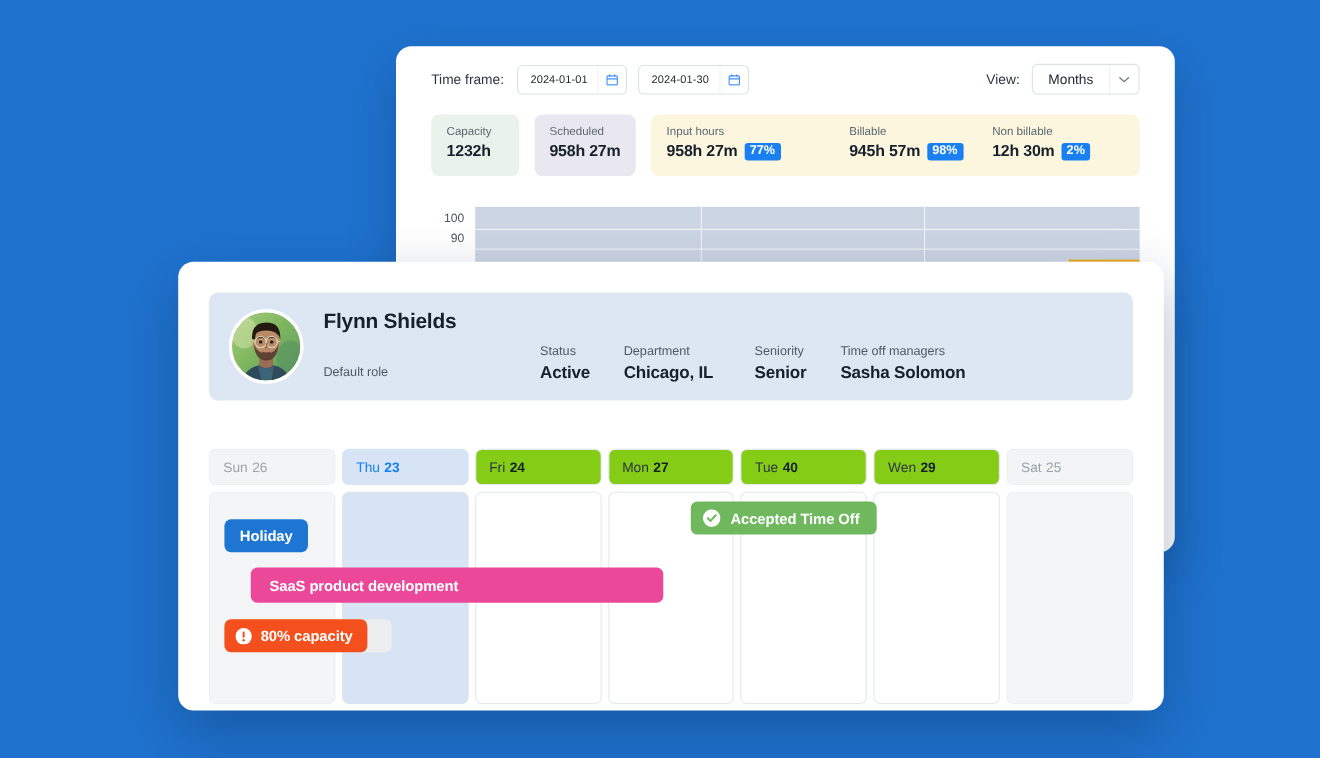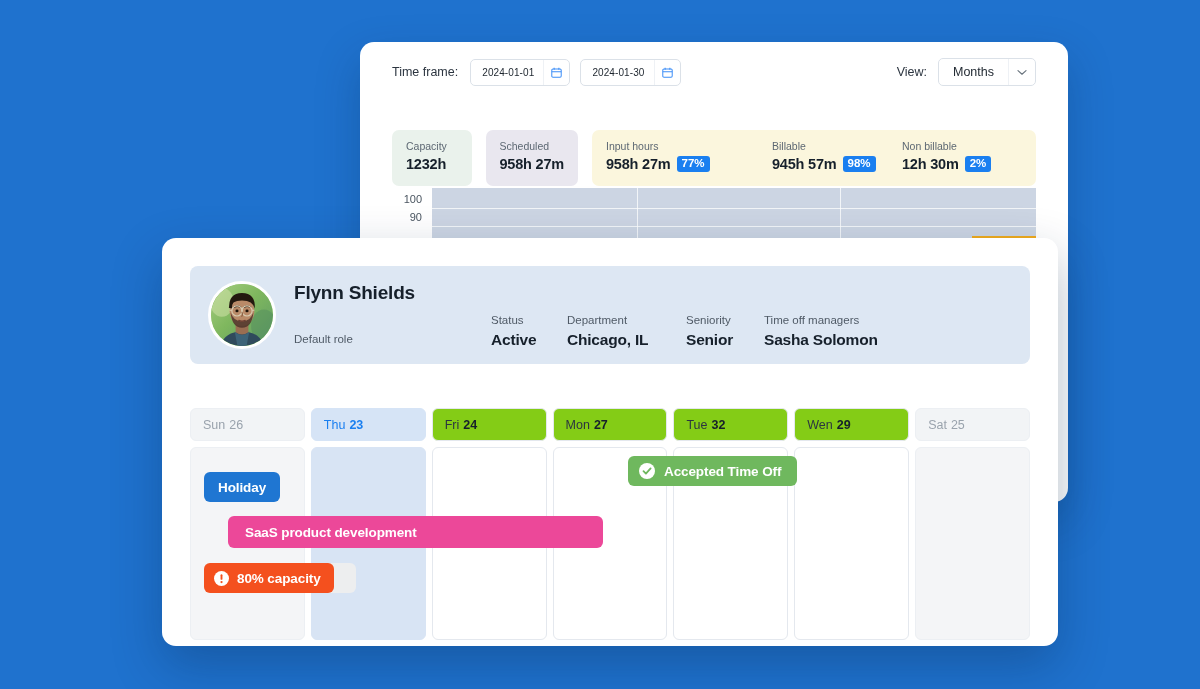--- a/index.html
+++ b/index.html
@@ -100,21 +100,21 @@
     border-left: 1px solid #eef1f5;
     display: flex;
     align-items: center;
     justify-content: center;
   }
 
   
   .stats {
     position: absolute;
     left: 32px;
-    top: 88px;
+    top: 62px;
     right: 32px;
     height: 56px;
     display: flex;
     gap: 14px;
   }
   .stat {
     border-radius: 7px;
     padding: 9px 14px 0 14px;
     display: flex;
     flex-direction: column;
@@ -625,21 +625,21 @@
       <div class="dh">
           <span>Fri</span>
           <b>24</b>
         </div>
       <div class="dh">
           <span>Mon</span>
           <b>27</b>
         </div>
       <div class="dh">
           <span>Tue</span>
-          <b>32</b>
+          <b>40</b>
         </div>
       <div class="dh">
           <span>Wen</span>
           <b>29</b>
         </div>
       <div class="dh weekend">
           <span>Sat</span>
           <b>25</b>
         </div>
     </div>

